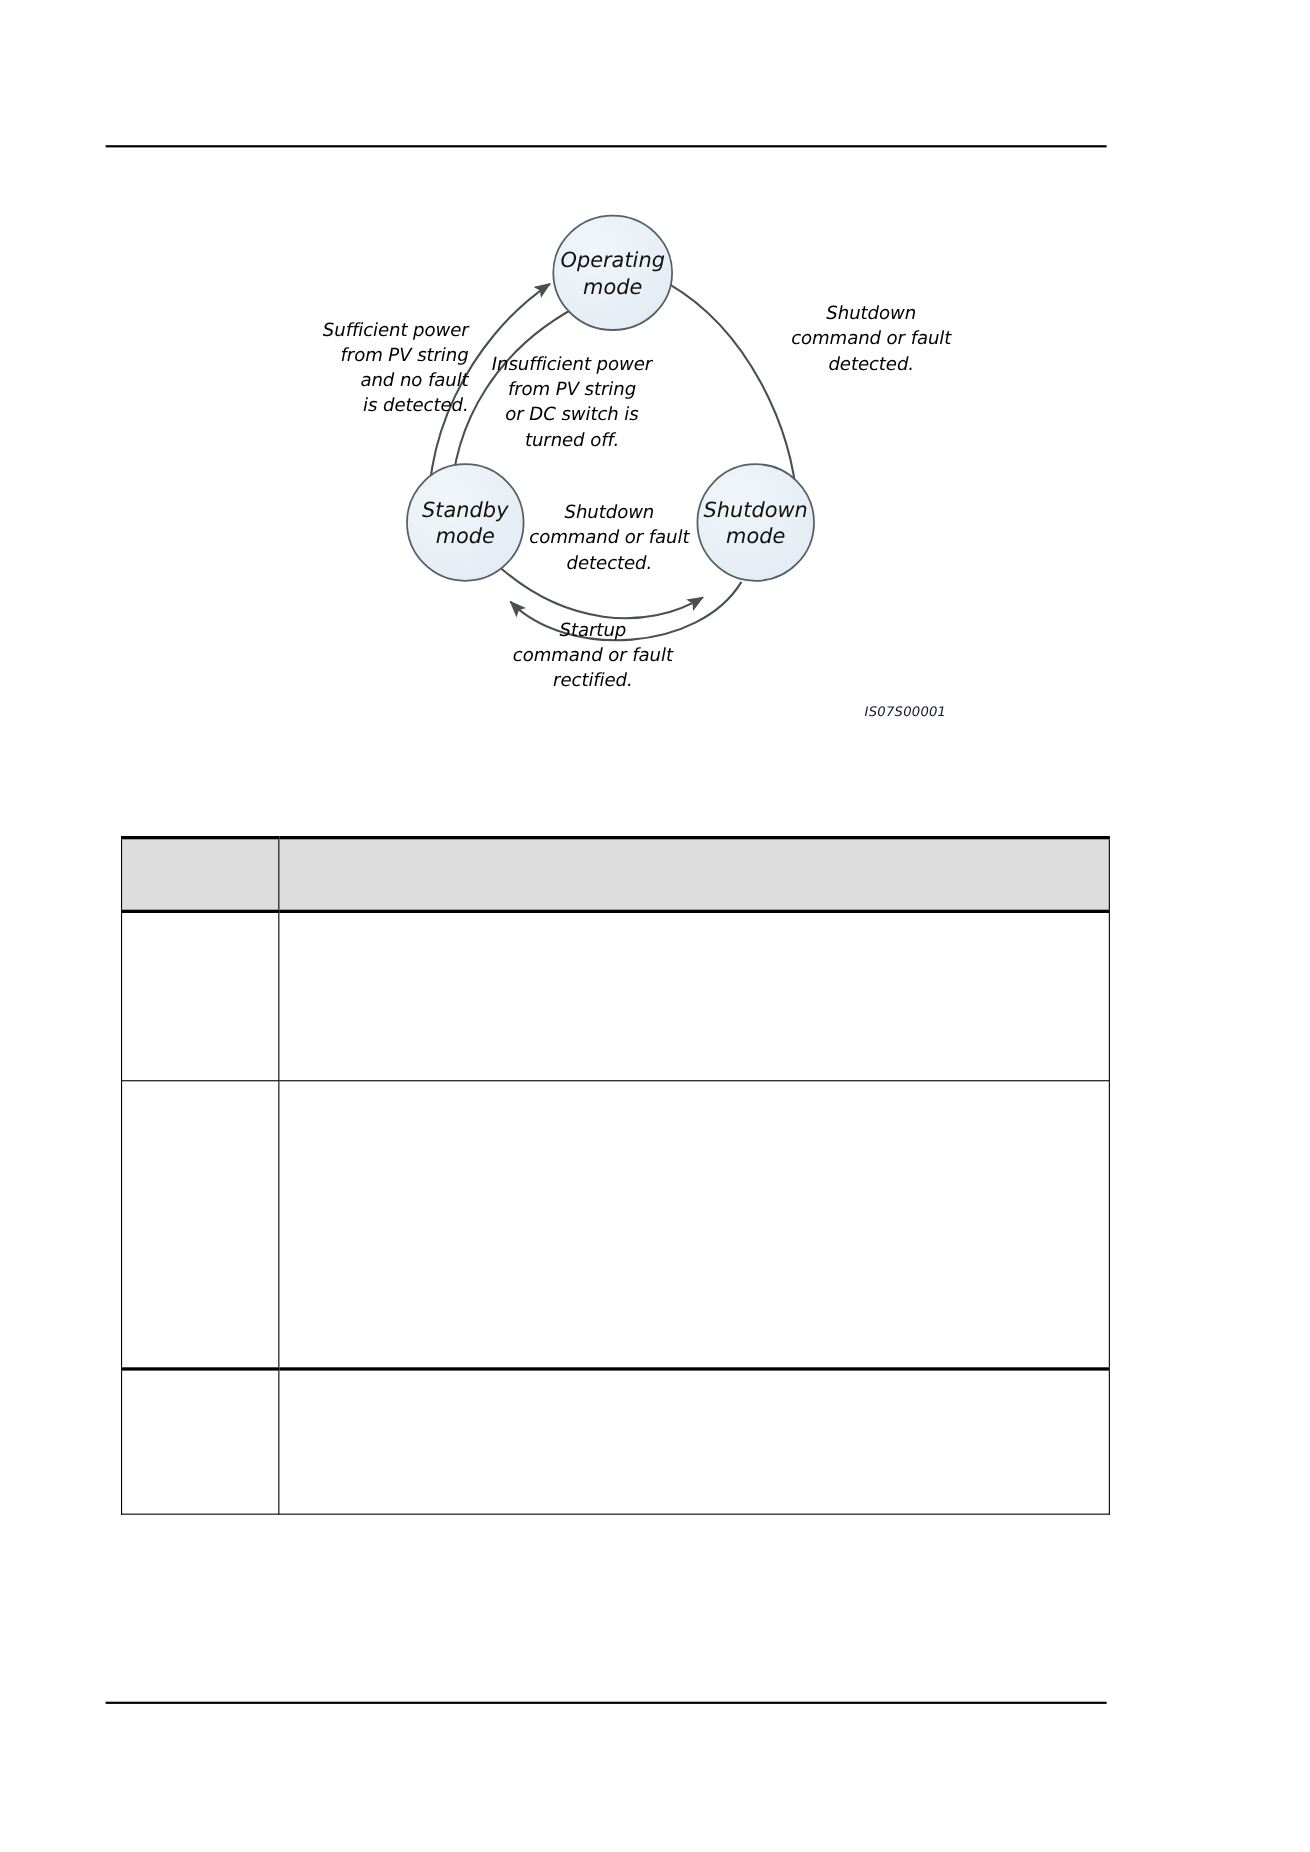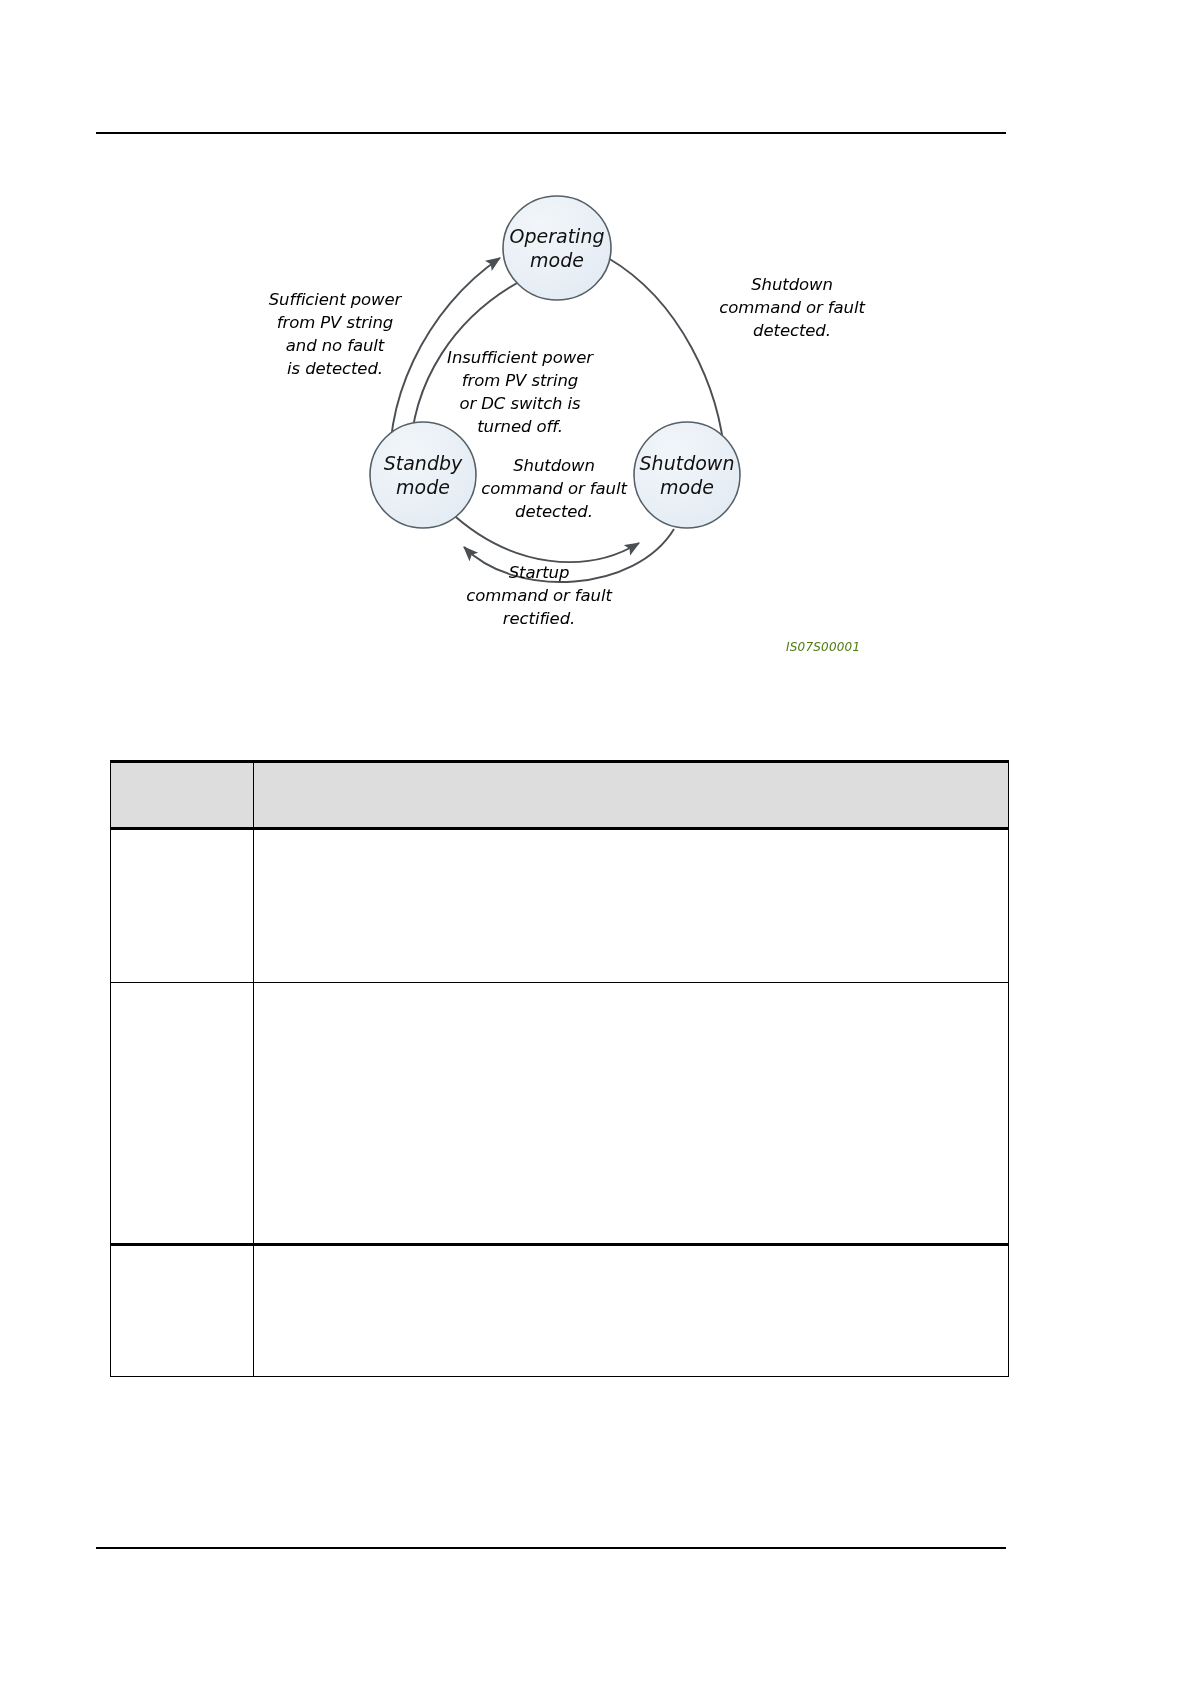--- a/index.html
+++ b/index.html
@@ -56,33 +56,33 @@
 
   .edge-label {
     position: absolute;
     font-size: 16.5px;
     line-height: 1.40;
     text-align: center;
     color: #000;
     white-space: pre-line;
     letter-spacing: -0.1px;
   }
-  .edge-label.lbl-sufficient { left: 148px;  top: 128px; width: 182px; }
-  .edge-label.lbl-insufficient { left: 326px; top: 159px; width: 196px; margin-top: 27px; }
+  .edge-label.lbl-sufficient { left: 148px;  top: 128px; width: 182px; text-align: right; }
+  .edge-label.lbl-insufficient { left: 326px; top: 159px; width: 196px; }
   .edge-label.lbl-shutdown-op { left: 596px;  top: 113px; width: 200px; }
   .edge-label.lbl-shutdown-sb { left: 368px;  top: 294px; width: 180px; }
   .edge-label.lbl-startup   { left: 343px;  top: 401px; width: 200px; }
 
   .figure-id {
     position: absolute;
     left: 690px;
     top: 480px;
     font-size: 12px;
     letter-spacing: 0.2px;
-    color: #4d7c0f;
+    color: #0f172a;
   }
 
   
   .data-table {
     position: absolute;
     left: 110px;
     top: 760px;
     width: 898px;
     border-collapse: collapse;
     table-layout: fixed;

